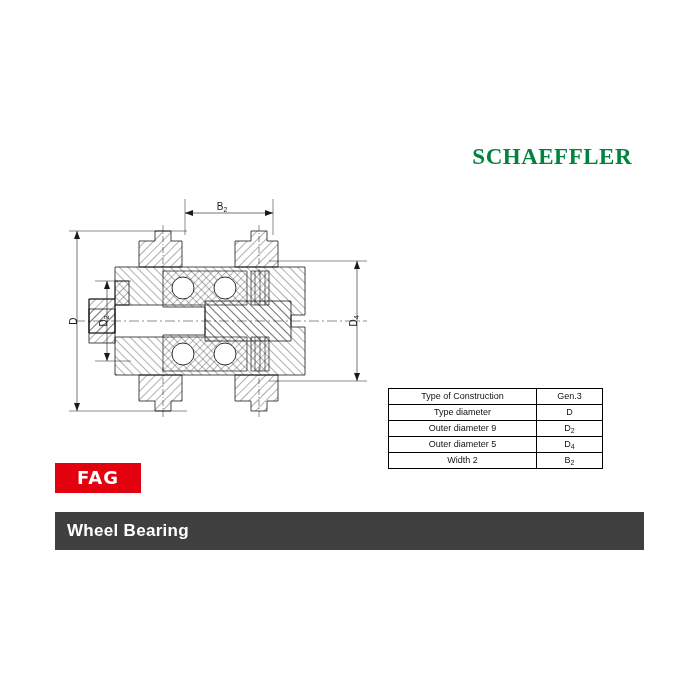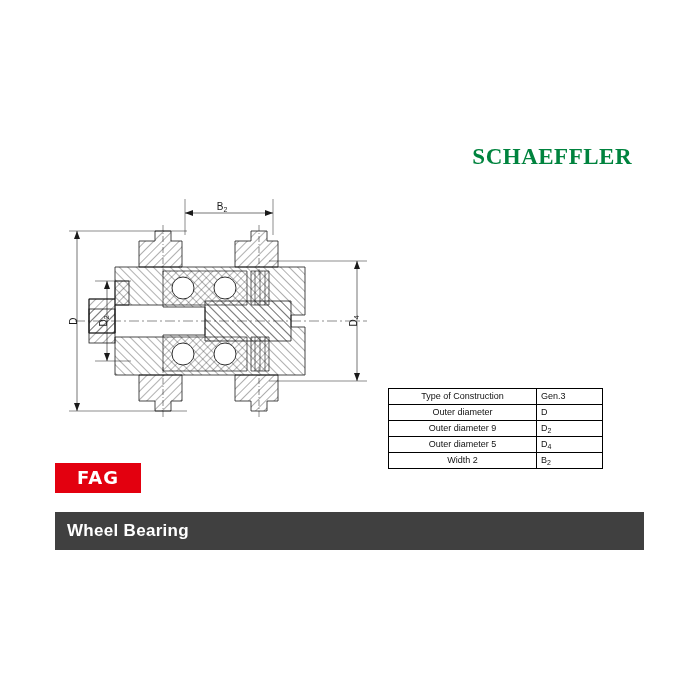--- a/index.html
+++ b/index.html
@@ -60,20 +60,21 @@
     height: 15px;
     padding: 0 4px;
     line-height: 13px;
     margin-top: 20px;
   }
   .spec-table td.label {
     text-align: center;
     width: 150px;
   }
   .spec-table td.value {
+    text-align: center;
     width: 61px;
   }
   .spec-table sub {
     font-size: 7px;
     vertical-align: baseline;
     position: relative;
     top: 2px;
   }
 
   
@@ -211,21 +212,21 @@
     </svg>
   </div>
 
   <table class="spec-table">
     <tbody>
       <tr>
         <td class="label">Type of Construction</td>
         <td class="value">Gen.3</td>
       </tr>
       <tr>
-        <td class="label">Outer diameter</td>
+        <td class="label">Type diameter</td>
         <td class="value"><span>D</span><sub></sub></td>
       </tr>
       <tr>
         <td class="label">Outer diameter 9</td>
         <td class="value"><span>D</span><sub>2</sub></td>
       </tr>
       <tr>
         <td class="label">Outer diameter 5</td>
         <td class="value"><span>D</span><sub>4</sub></td>
       </tr>

